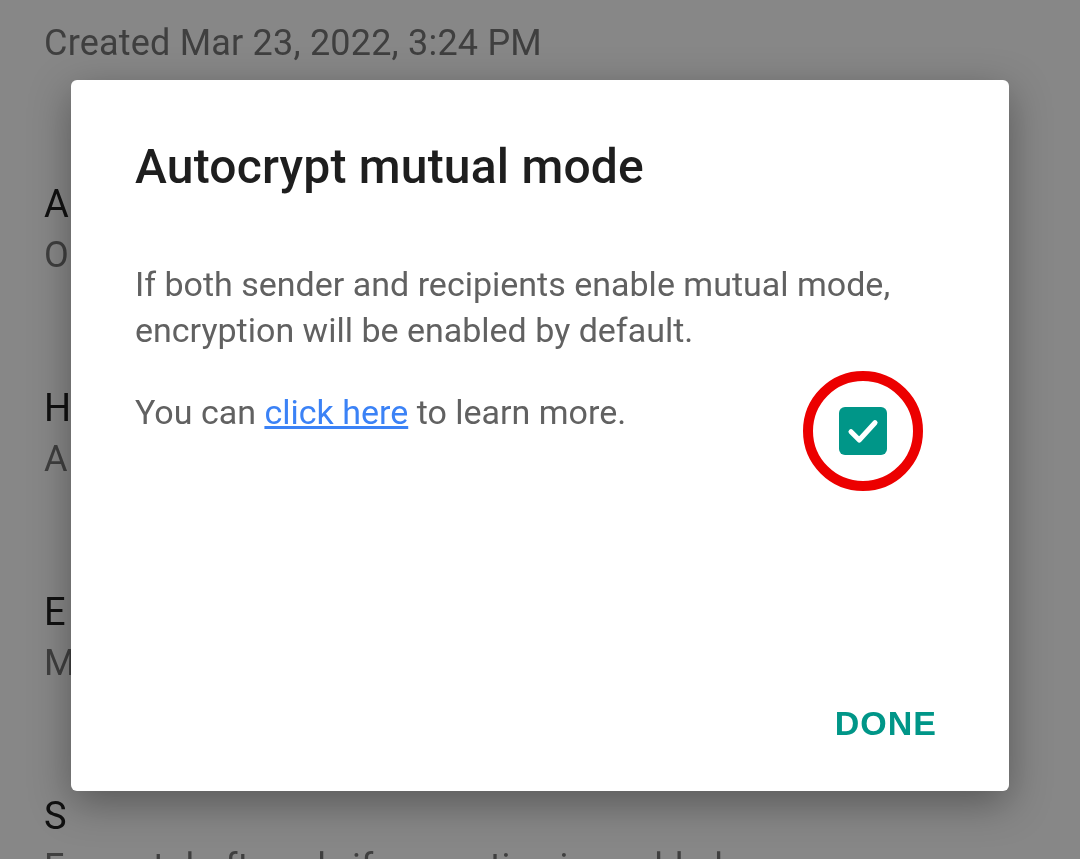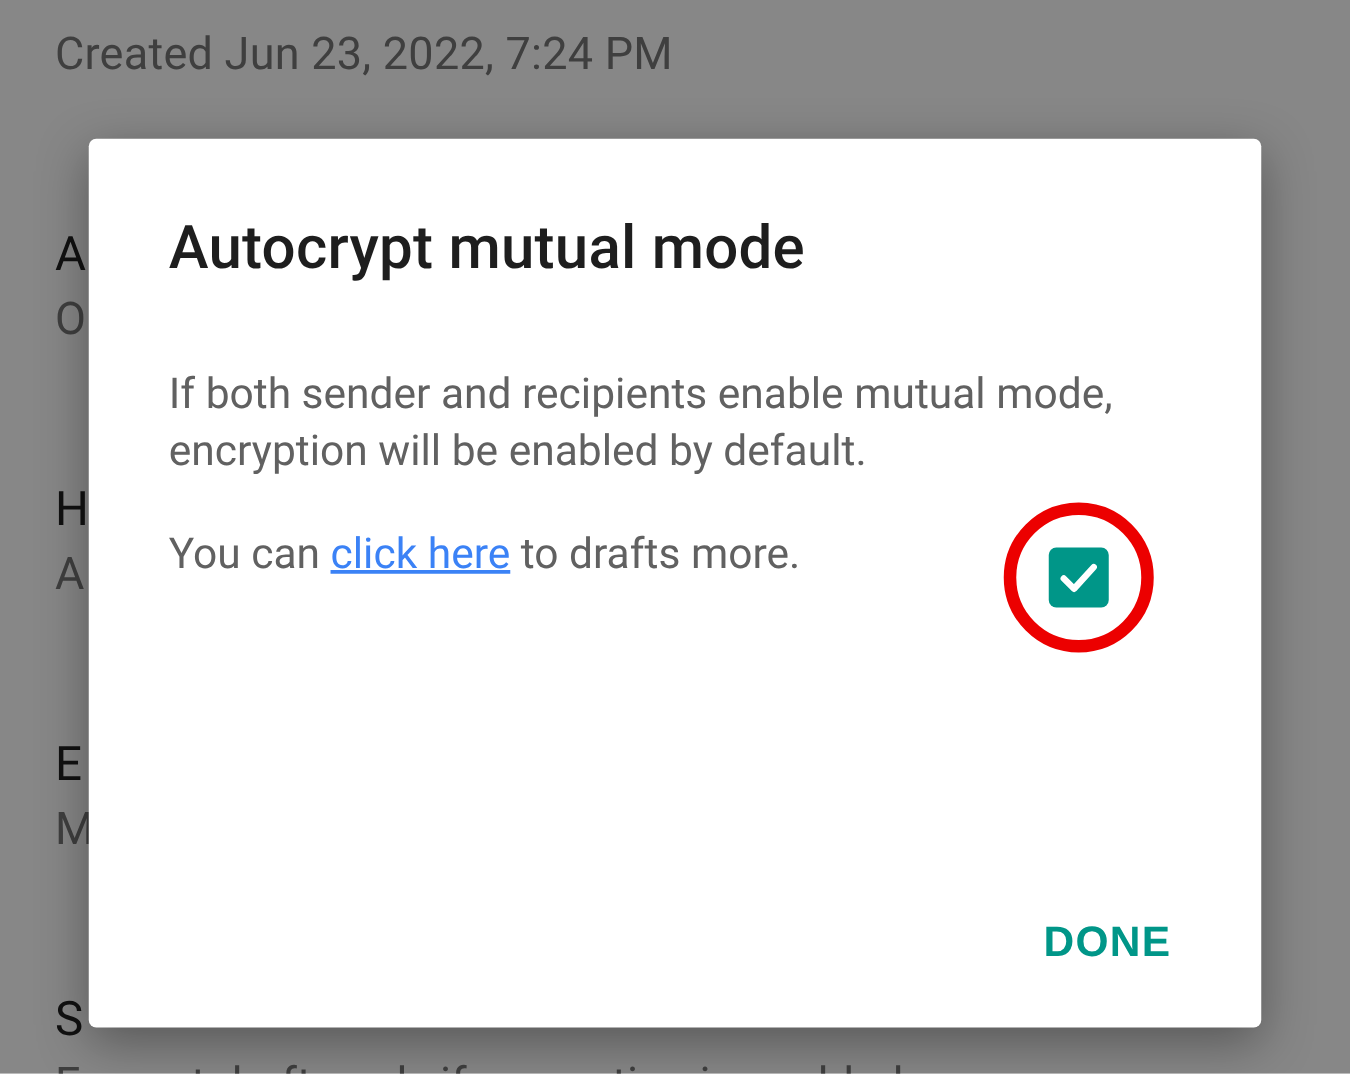--- a/index.html
+++ b/index.html
@@ -22,21 +22,20 @@
     
     .dialog {
       position: absolute;
       left: 71px; top: 80px;
       width: 938px; height: 711px;
       background: #ffffff;
       border-radius: 6px;
       box-shadow: 0 12px 40px rgba(0,0,0,0.35);
       padding: 58px 64px 20px 64px;
       color: #212121;
-      margin-top: 31px;
     }
     .dlg-title { font-size: 48px; font-weight: 500; color: #1e1e1e; letter-spacing: 0.2px; }
     .dlg-body  { position: relative; margin-top: 66px; }
     .dlg-text  { width: 760px; color: #616161; font-size: 34px; line-height: 46px; }
     .dlg-text p { margin: 0; }
     .dlg-text p.p2 { margin-top: 36px; }
     .dlg-text p.p3 { margin-top: 36px; }
     .learn-link { color: #3b82f6; text-decoration: underline; cursor: pointer; }
 
     
@@ -74,21 +73,21 @@
       font-weight: 600;
       letter-spacing: 1px;
       padding: 10px 14px;
       cursor: pointer;
     }
   </style>
 </head>
 <body>
 
 <div class="settings-page">
-  <div class="bg-created">Created Jun 23, 2022, 7:24 PM</div>
+  <div class="bg-created">Created Mar 23, 2022, 3:24 PM</div>
 
   <div class="bg-row">
     <div class="bg-title">A</div>
     <div class="bg-sub">O</div>
   </div>
   <div class="bg-row">
     <div class="bg-title">H</div>
     <div class="bg-sub">A</div>
   </div>
   <div class="bg-row">
@@ -103,21 +102,21 @@
 
 <div class="scrim"></div>
 
 <div class="dialog">
   <div class="dlg-title">Autocrypt mutual mode</div>
 
   <div class="dlg-body">
     <div class="dlg-text">
       <p class="p2">If both sender and recipients enable mutual mode, encryption will be enabled by default.</p>
       <p class="p3">
-        <span>You can </span><a class="learn-link">click here</a><span> to drafts more.</span>
+        <span>You can </span><a class="learn-link">click here</a><span> to learn more.</span>
       </p>
     </div>
 
     <div class="cb-wrap">
       <div class="cb-circle"></div>
       <div class="cb" role="checkbox" aria-checked="true">
         <span>
           <svg viewBox="0 0 24 24">
             <path d="M4 12.5 L9.5 18 L20 6.5" fill="none" stroke="#ffffff" stroke-width="3.4" stroke-linecap="round" stroke-linejoin="round"></path>
           </svg>

